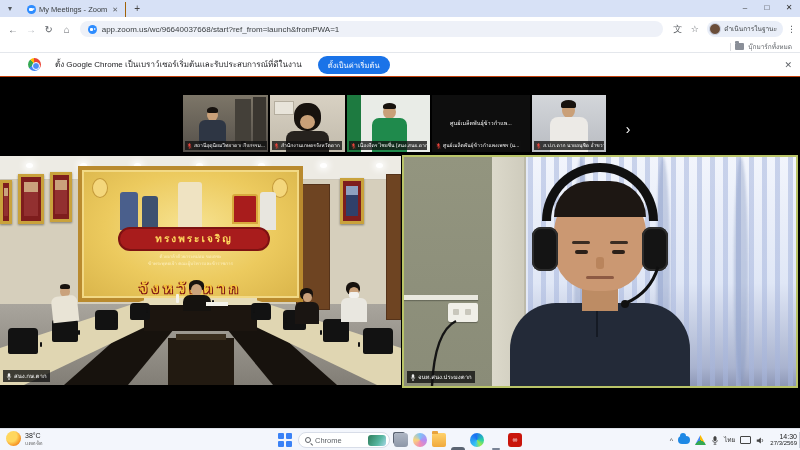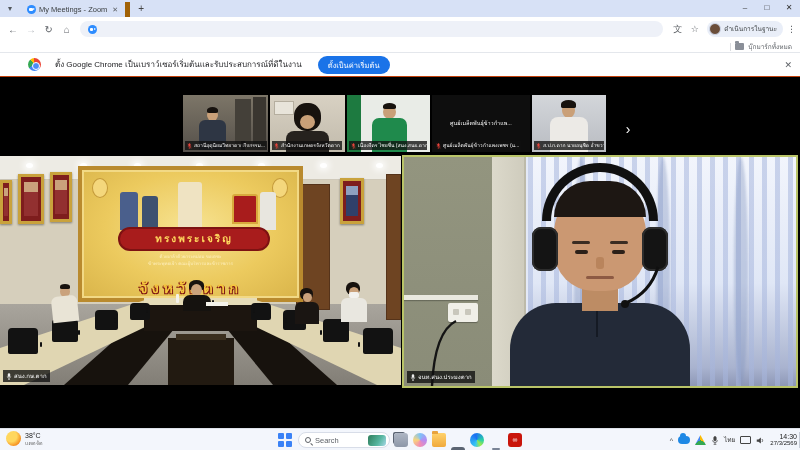--- a/index.html
+++ b/index.html
@@ -5,21 +5,21 @@
   * { margin:0; padding:0; box-sizing:border-box; }
   html,body { width:800px; height:450px; overflow:hidden; }
   body { font-family:"Liberation Sans","DejaVu Sans",sans-serif; }
   #stage { position:relative; width:800px; height:450px; background:#000; overflow:hidden; }
   .abs { position:absolute; }
 
   
   .tabstrip { left:0; top:0; width:800px; height:17px; background:#d7e1f6; display:flex; align-items:flex-end; }
   .tabsearch { left:4px; top:3px; width:12px; height:12px; color:#52575d; font-size:8px; line-height:12px; text-align:center; }
   .tab { height:15px; display:flex; align-items:center; gap:3px; padding:0 7px; font-size:7.5px; color:#3c4043; max-width:170px; }
-  .tab.inactive { border-right:5px solid #a16207; }
+  .tab.inactive { border-right:1px solid #a16207; }
   .tab.active { background:#fff; border-radius:7px 7px 0 0; color:#202124; }
   .tab-title { overflow:hidden; white-space:nowrap; text-overflow:ellipsis; max-width:115px; }
   .tab-close { font-size:7px; color:#5f6368; padding-left:2px; }
   .zoomicon { width:9px; height:9px; border-radius:50%; background:#2d8cff; flex:0 0 9px; position:relative; }
   .zoomicon:after { content:""; position:absolute; left:2px; top:3px; width:3.5px; height:3px; background:#fff; border-radius:1px; }
   .zoomicon:before { content:""; position:absolute; left:6px; top:3.2px; border-left:2px solid #fff; border-top:1.4px solid transparent; border-bottom:1.4px solid transparent; }
   .recdot { width:6px; height:6px; border-radius:50%; background:#e8453c; border:1px solid #fff; }
   .newtab { width:14px; height:14px; margin:0 0 1px 4px; color:#444; font-size:10px; line-height:14px; text-align:center; }
   .wincontrols { right:0; top:0; height:17px; display:flex; }
   .winbtn { width:22px; height:17px; font-size:8px; color:#333; text-align:center; line-height:16px; }
@@ -151,20 +151,21 @@
     </div>
   </div>
 
   <div class="abs toolbar">
     <div class="navbtn" style="margin-left:4px;">←</div>
     <div class="navbtn dis">→</div>
     <div class="navbtn">↻</div>
     <div class="navbtn">⌂</div>
     <div class="urlpill">
       <span class="zoomicon"></span>
+      <span class="urltext">app.zoom.us/wc/96640037668/start?ref_from=launch&amp;fromPWA=1</span>
     </div>
     <div class="tb-action" style="margin-left:6px;">文</div>
     <div class="tb-action">☆</div>
     <div class="profilechip">
       <span class="avatar"></span>
       <span class="profilename">ดำเนินการในฐานะ</span>
     </div>
     <div class="tb-action">⋮</div>
   </div>
 
@@ -439,21 +440,21 @@
 
     <div class="abs startbtn">
         <span></span>
         <span></span>
         <span></span>
         <span></span>
       </div>
 
     <div class="abs searchpill">
       <div class="mag"></div>
-      <div class="searchtext">Search</div>
+      <div class="searchtext">Chrome</div>
       <div class="searchimg"></div>
     </div>
 
     <div class="tb-icon taskview" style="left:394px;"></div>
     <div class="tb-icon copilot" style="left:413px;"></div>
     <div class="tb-icon folder" style="left:432px;"></div>
     <div class="tb-icon camera" style="left:451px;"></div>
     <div class="tb-icon edge" style="left:470px;"></div>
 
     <div class="runline" style="left:492px;"></div>

